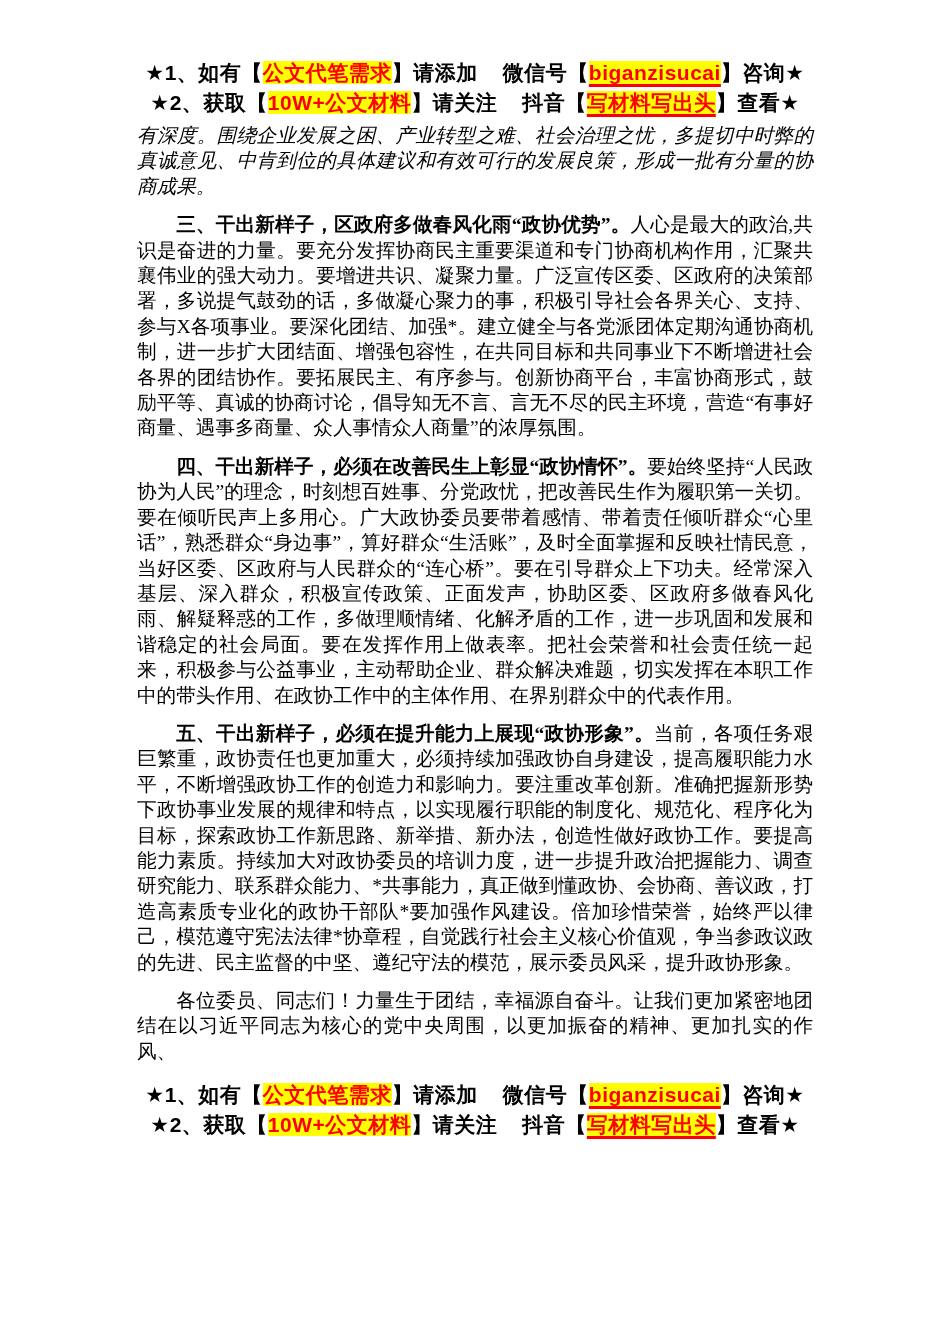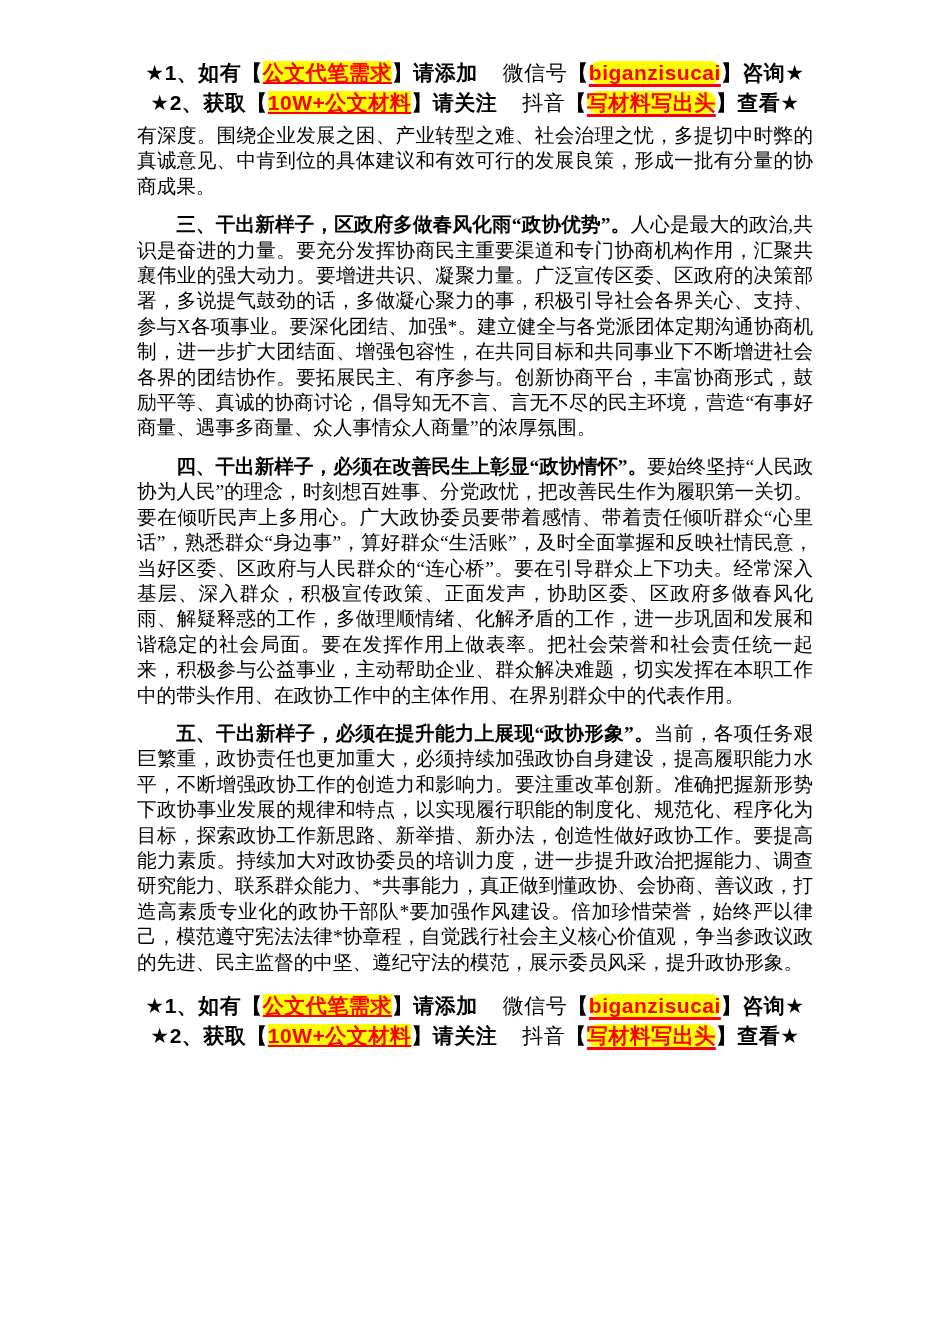--- a/index.html
+++ b/index.html
@@ -18,58 +18,58 @@
   .promo-bottom { margin-top: 16px; }
   .promo-line {
     font-family: "Liberation Sans", "DejaVu Sans", sans-serif;
     font-weight: bold;
     font-size: 21px;
     line-height: 30px;
     letter-spacing: 0.5px;
     white-space: nowrap;
   }
   .s-bold { font-weight: bold; }
-  .s-normal { font-weight: normal; margin-left: 25px; }
+  .s-normal { font-weight: bold; margin-left: 25px; }
   .s-highlight { background: var(--hl, #ffff00); }
-  .s-red { color: var(--red, #ff0000); text-decoration: underline; }
+  .s-red { color: var(--red, #ff0000); }
   .s-underline {
     text-decoration-thickness: 2.5px;
     text-underline-offset: 4px;
   }
   .s-underline-red {
     text-decoration: underline;
     text-decoration-color: var(--red, #ff0000);
     text-decoration-thickness: 2.5px;
     text-underline-offset: 4px;
-    border-radius: 11px;
   }
   
   .doc-body {
     width: 676px;
     margin: 5px auto 0 auto;
     font-size: 19.6px;
     line-height: 25.4px;
     text-align: justify;
   }
   .doc-body p { margin: 13px 0 0 0; }
-  .doc-body p.first { margin-top: 0; }
+  .doc-body p.first { margin-top: 0; font-style: italic; }
   .doc-body p.indent { text-indent: 2em; }
   .run-bold { font-weight: bold; }
 </style>
 </head>
 <body>
 
 <div class="page" style="background: rgb(255, 255, 255); color: rgb(0, 0, 0);">
   <div class="promo promo-top" id="promo-top">
       <div class="promo-line"><span class="s-bold">★1、如有【</span><span class="s-bold s-highlight s-red">公文代笔需求</span><span class="s-bold">】请</span><span class="s-bold s-underline">添加</span><span class="s-normal">微信号</span><span class="s-bold">【</span><span class="s-bold s-highlight s-red s-underline-red">biganzisucai</span><span class="s-bold">】咨询★</span></div>
       <div class="promo-line"><span class="s-bold">★2、获取【</span><span class="s-bold s-highlight s-red">10W+公文材料</span><span class="s-bold">】请</span><span class="s-bold s-underline">关注</span><span class="s-normal">抖音</span><span class="s-bold">【</span><span class="s-bold s-highlight s-red s-underline-red">写材料写出头</span><span class="s-bold">】查看★</span></div>
     </div>
   <div class="doc-body" id="doc-body">
       <p class="first "><span class="">有深度。围绕企业发展之困、产业转型之难、社会治理之忧，多提切中时弊的真诚意见、中肯到位的具体建议和有效可行的发展良策，形成一批有分量的协商成果。</span></p>
       <p class="indent"><span class="run-bold">三、干出新样子，区政府多做春风化雨“政协优势”。</span><span class="">人心是最大的政治,共识是奋进的力量。要充分发挥协商民主重要渠道和专门协商机构作用，汇聚共襄伟业的强大动力。要增进共识、凝聚力量。广泛宣传区委、区政府的决策部署，多说提气鼓劲的话，多做凝心聚力的事，积极引导社会各界关心、支持、参与X各项事业。要深化团结、加强*。建立健全与各党派团体定期沟通协商机制，进一步扩大团结面、增强包容性，在共同目标和共同事业下不断增进社会各界的团结协作。要拓展民主、有序参与。创新协商平台，丰富协商形式，鼓励平等、真诚的协商讨论，倡导知无不言、言无不尽的民主环境，营造“有事好商量、遇事多商量、众人事情众人商量”的浓厚氛围。</span></p>
       <p class="indent"><span class="run-bold">四、干出新样子，必须在改善民生上彰显“政协情怀”。</span><span class="">要始终坚持“人民政协为人民”的理念，时刻想百姓事、分党政忧，把改善民生作为履职第一关切。要在倾听民声上多用心。广大政协委员要带着感情、带着责任倾听群众“心里话”，熟悉群众“身边事”，算好群众“生活账”，及时全面掌握和反映社情民意，当好区委、区政府与人民群众的“连心桥”。要在引导群众上下功夫。经常深入基层、深入群众，积极宣传政策、正面发声，协助区委、区政府多做春风化雨、解疑释惑的工作，多做理顺情绪、化解矛盾的工作，进一步巩固和发展和谐稳定的社会局面。要在发挥作用上做表率。把社会荣誉和社会责任统一起来，积极参与公益事业，主动帮助企业、群众解决难题，切实发挥在本职工作中的带头作用、在政协工作中的主体作用、在界别群众中的代表作用。</span></p>
       <p class="indent"><span class="run-bold">五、干出新样子，必须在提升能力上展现“政协形象”。</span><span class="">当前，各项任务艰巨繁重，政协责任也更加重大，必须持续加强政协自身建设，提高履职能力水平，不断增强政协工作的创造力和影响力。要注重改革创新。准确把握新形势下政协事业发展的规律和特点，以实现履行职能的制度化、规范化、程序化为目标，探索政协工作新思路、新举措、新办法，创造性做好政协工作。要提高能力素质。持续加大对政协委员的培训力度，进一步提升政治把握能力、调查研究能力、联系群众能力、*共事能力，真正做到懂政协、会协商、善议政，打造高素质专业化的政协干部队*要加强作风建设。倍加珍惜荣誉，始终严以律己，模范遵守宪法法律*协章程，自觉践行社会主义核心价值观，争当参政议政的先进、民主监督的中坚、遵纪守法的模范，展示委员风采，提升政协形象。</span></p>
+      <p class="indent"><span class="">各位委员、同志们！力量生于团结，幸福源自奋斗。让我们更加紧密地团结在以习近平同志为核心的党中央周围，以更加振奋的精神、更加扎实的作风、</span></p>
     </div>
   <div class="promo promo-bottom" id="promo-bottom">
       <div class="promo-line"><span class="s-bold">★1、如有【</span><span class="s-bold s-highlight s-red">公文代笔需求</span><span class="s-bold">】请</span><span class="s-bold s-underline">添加</span><span class="s-normal">微信号</span><span class="s-bold">【</span><span class="s-bold s-highlight s-red s-underline-red">biganzisucai</span><span class="s-bold">】咨询★</span></div>
       <div class="promo-line"><span class="s-bold">★2、获取【</span><span class="s-bold s-highlight s-red">10W+公文材料</span><span class="s-bold">】请</span><span class="s-bold s-underline">关注</span><span class="s-normal">抖音</span><span class="s-bold">【</span><span class="s-bold s-highlight s-red s-underline-red">写材料写出头</span><span class="s-bold">】查看★</span></div>
     </div>
 </div>
 
 </body></html>

